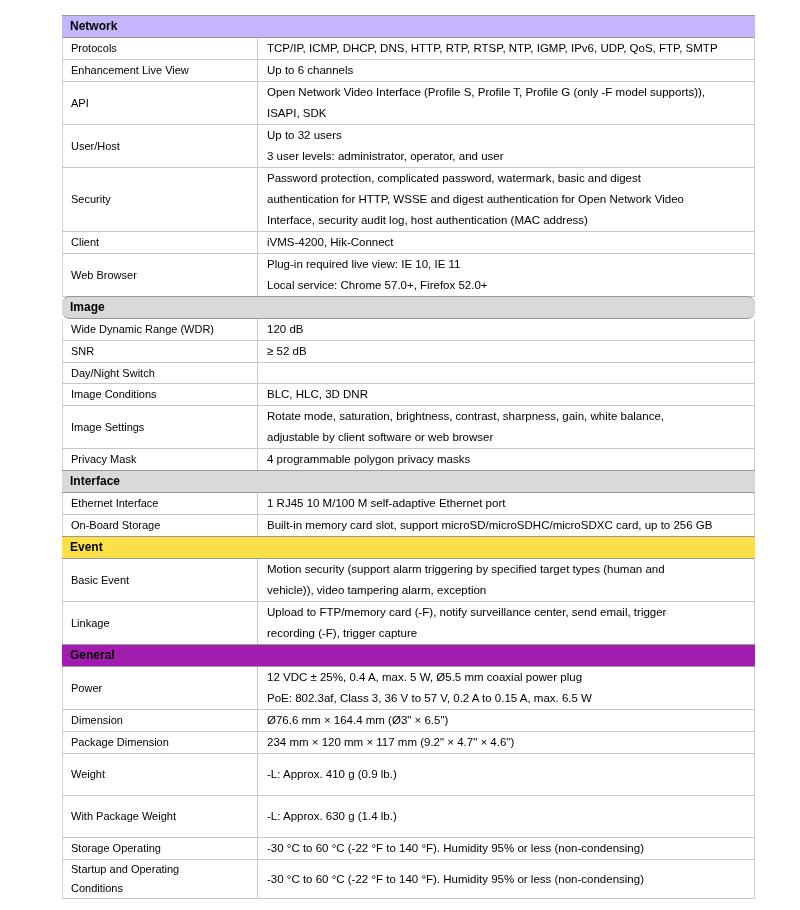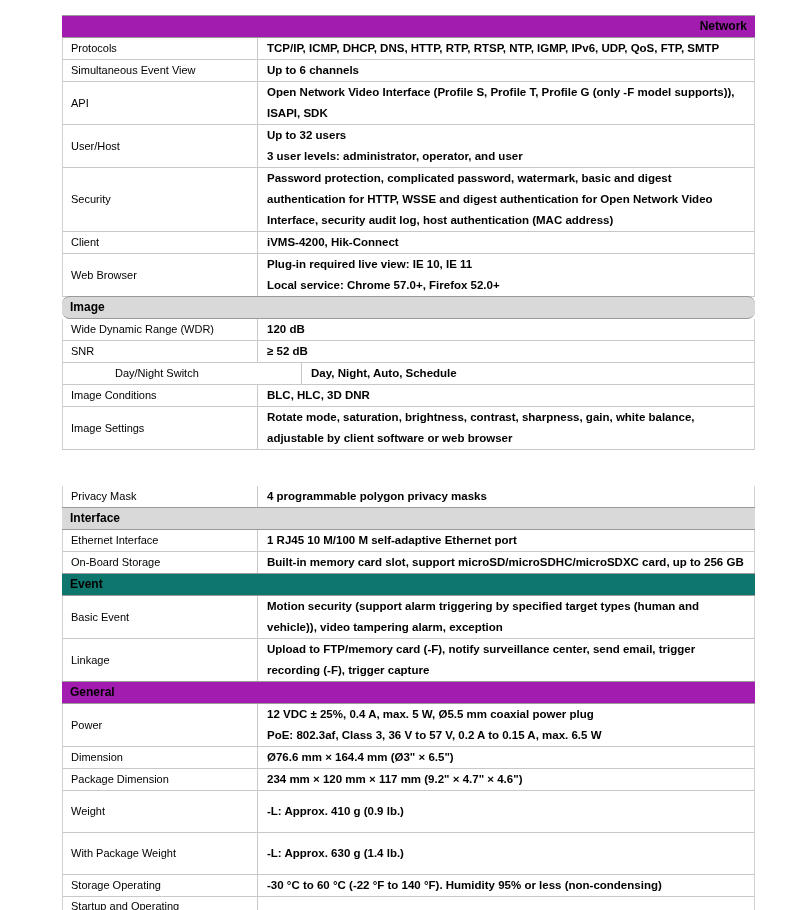--- a/index.html
+++ b/index.html
@@ -63,38 +63,37 @@
     padding: 0 9px;
     display: flex;
     flex-direction: column;
     justify-content: center;
     font-size: 11.5px;
     overflow: hidden;
   }
   .value-line {
     line-height: 21px;
     white-space: nowrap;
-    font-weight: bold;
   }
 </style>
 </head>
 <body>
 
 <div class="spec-table" style="border-color: rgb(200, 200, 200);">
-    <div class="section-row" style="background: #a21caf; justify-content: flex-end;">
+    <div class="section-row" style="background: #c4b5fd;">
       <span class="section-title">Network</span>
     </div>
     <div class="spec-row" style="min-height: 21px;">
       <div class="label-cell">Protocols</div>
       <div class="value-cell">
         <div class="value-line">TCP/IP, ICMP, DHCP, DNS, HTTP, RTP, RTSP, NTP, IGMP, IPv6, UDP, QoS, FTP, SMTP</div>
       </div>
     </div>
     <div class="spec-row" style="min-height: 21px;">
-      <div class="label-cell">Simultaneous Event View</div>
+      <div class="label-cell">Enhancement Live View</div>
       <div class="value-cell">
         <div class="value-line">Up to 6 channels</div>
       </div>
     </div>
     <div class="spec-row" style="min-height: 42px;">
       <div class="label-cell">API</div>
       <div class="value-cell">
         <div class="value-line">Open Network Video Interface (Profile S, Profile T, Profile G (only -F model supports)),</div>
         <div class="value-line">ISAPI, SDK</div>
       </div>
@@ -135,61 +134,58 @@
       <div class="value-cell">
         <div class="value-line">120 dB</div>
       </div>
     </div>
     <div class="spec-row" style="min-height: 21px;">
       <div class="label-cell">SNR</div>
       <div class="value-cell">
         <div class="value-line">≥ 52 dB</div>
       </div>
     </div>
-    <div class="spec-row" style="min-height: 21px; padding-left: 44px;">
+    <div class="spec-row" style="min-height: 21px;">
       <div class="label-cell">Day/Night Switch</div>
-      <div class="value-cell">
-        <div class="value-line">Day, Night, Auto, Schedule</div>
-      </div>
     </div>
     <div class="spec-row" style="min-height: 21px;">
       <div class="label-cell">Image Conditions</div>
       <div class="value-cell">
         <div class="value-line">BLC, HLC, 3D DNR</div>
       </div>
     </div>
     <div class="spec-row" style="min-height: 42px;">
       <div class="label-cell">Image Settings</div>
       <div class="value-cell">
         <div class="value-line">Rotate mode, saturation, brightness, contrast, sharpness, gain, white balance,</div>
         <div class="value-line">adjustable by client software or web browser</div>
       </div>
     </div>
-    <div class="spec-row" style="min-height: 21px; margin-top: 36px;">
+    <div class="spec-row" style="min-height: 21px;">
       <div class="label-cell">Privacy Mask</div>
       <div class="value-cell">
         <div class="value-line">4 programmable polygon privacy masks</div>
       </div>
     </div>
     <div class="section-row" style="background: rgb(217, 217, 217);">
       <span class="section-title">Interface</span>
     </div>
     <div class="spec-row" style="min-height: 21px;">
       <div class="label-cell">Ethernet Interface</div>
       <div class="value-cell">
         <div class="value-line">1 RJ45 10 M/100 M self-adaptive Ethernet port</div>
       </div>
     </div>
     <div class="spec-row" style="min-height: 21px;">
       <div class="label-cell">On-Board Storage</div>
       <div class="value-cell">
         <div class="value-line">Built-in memory card slot, support microSD/microSDHC/microSDXC card, up to 256 GB</div>
       </div>
     </div>
-    <div class="section-row" style="background: #0f766e; text-align: right;">
+    <div class="section-row" style="background: #fde047; text-align: right;">
       <span class="section-title">Event</span>
     </div>
     <div class="spec-row" style="min-height: 42px;">
       <div class="label-cell">Basic Event</div>
       <div class="value-cell">
         <div class="value-line">Motion security (support alarm triggering by specified target types (human and</div>
         <div class="value-line">vehicle)), video tampering alarm, exception</div>
       </div>
     </div>
     <div class="spec-row" style="min-height: 42px;">

